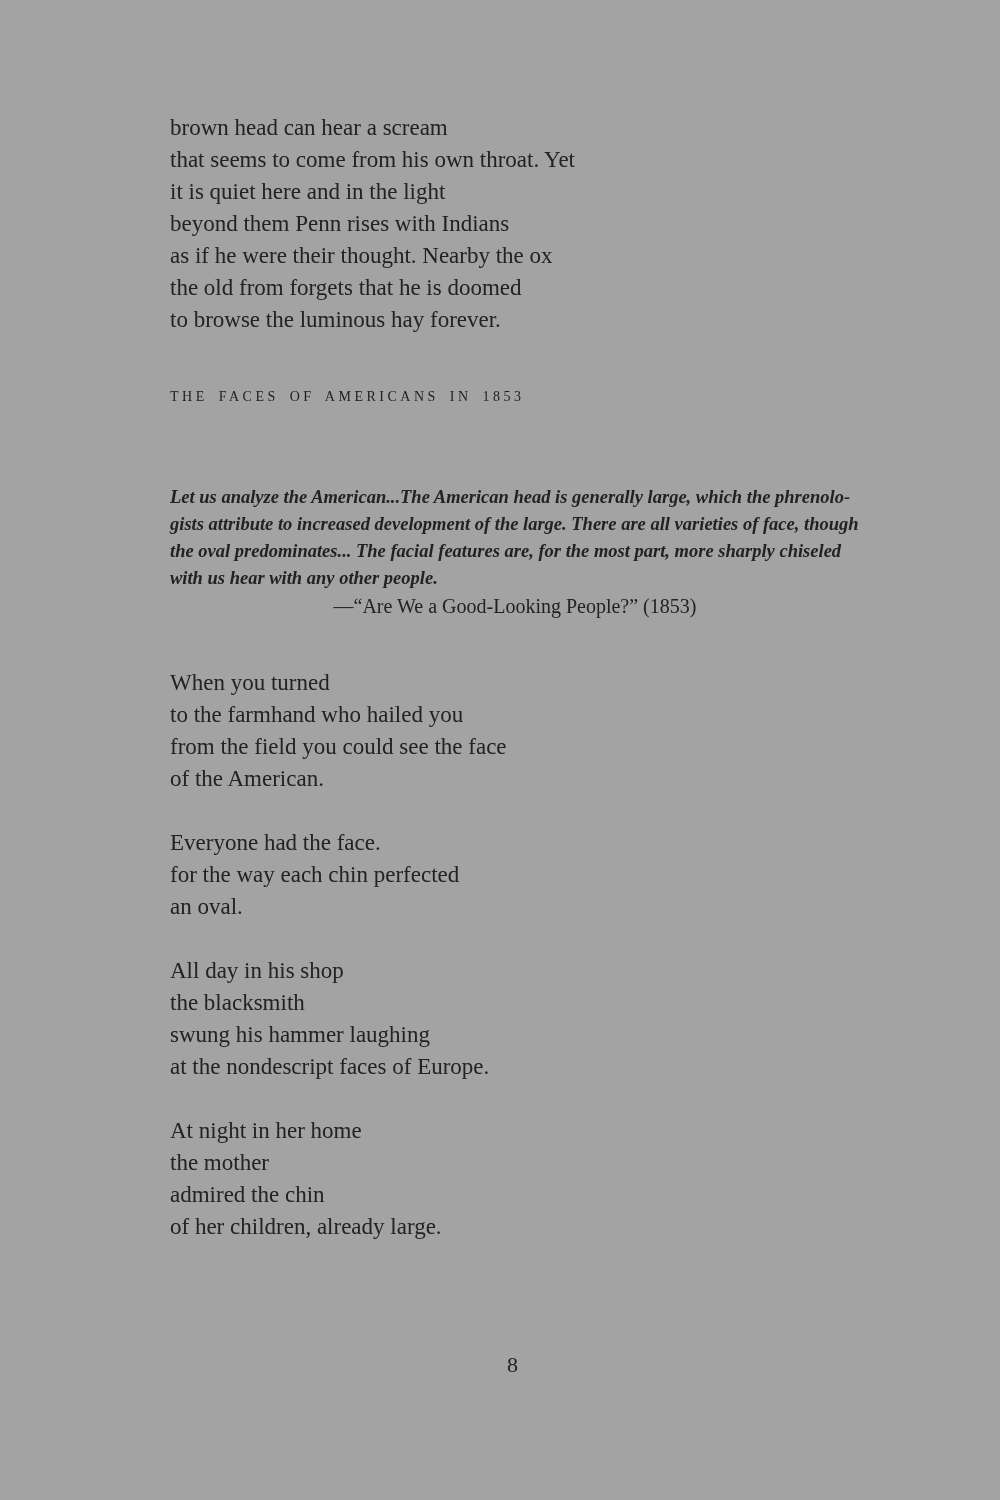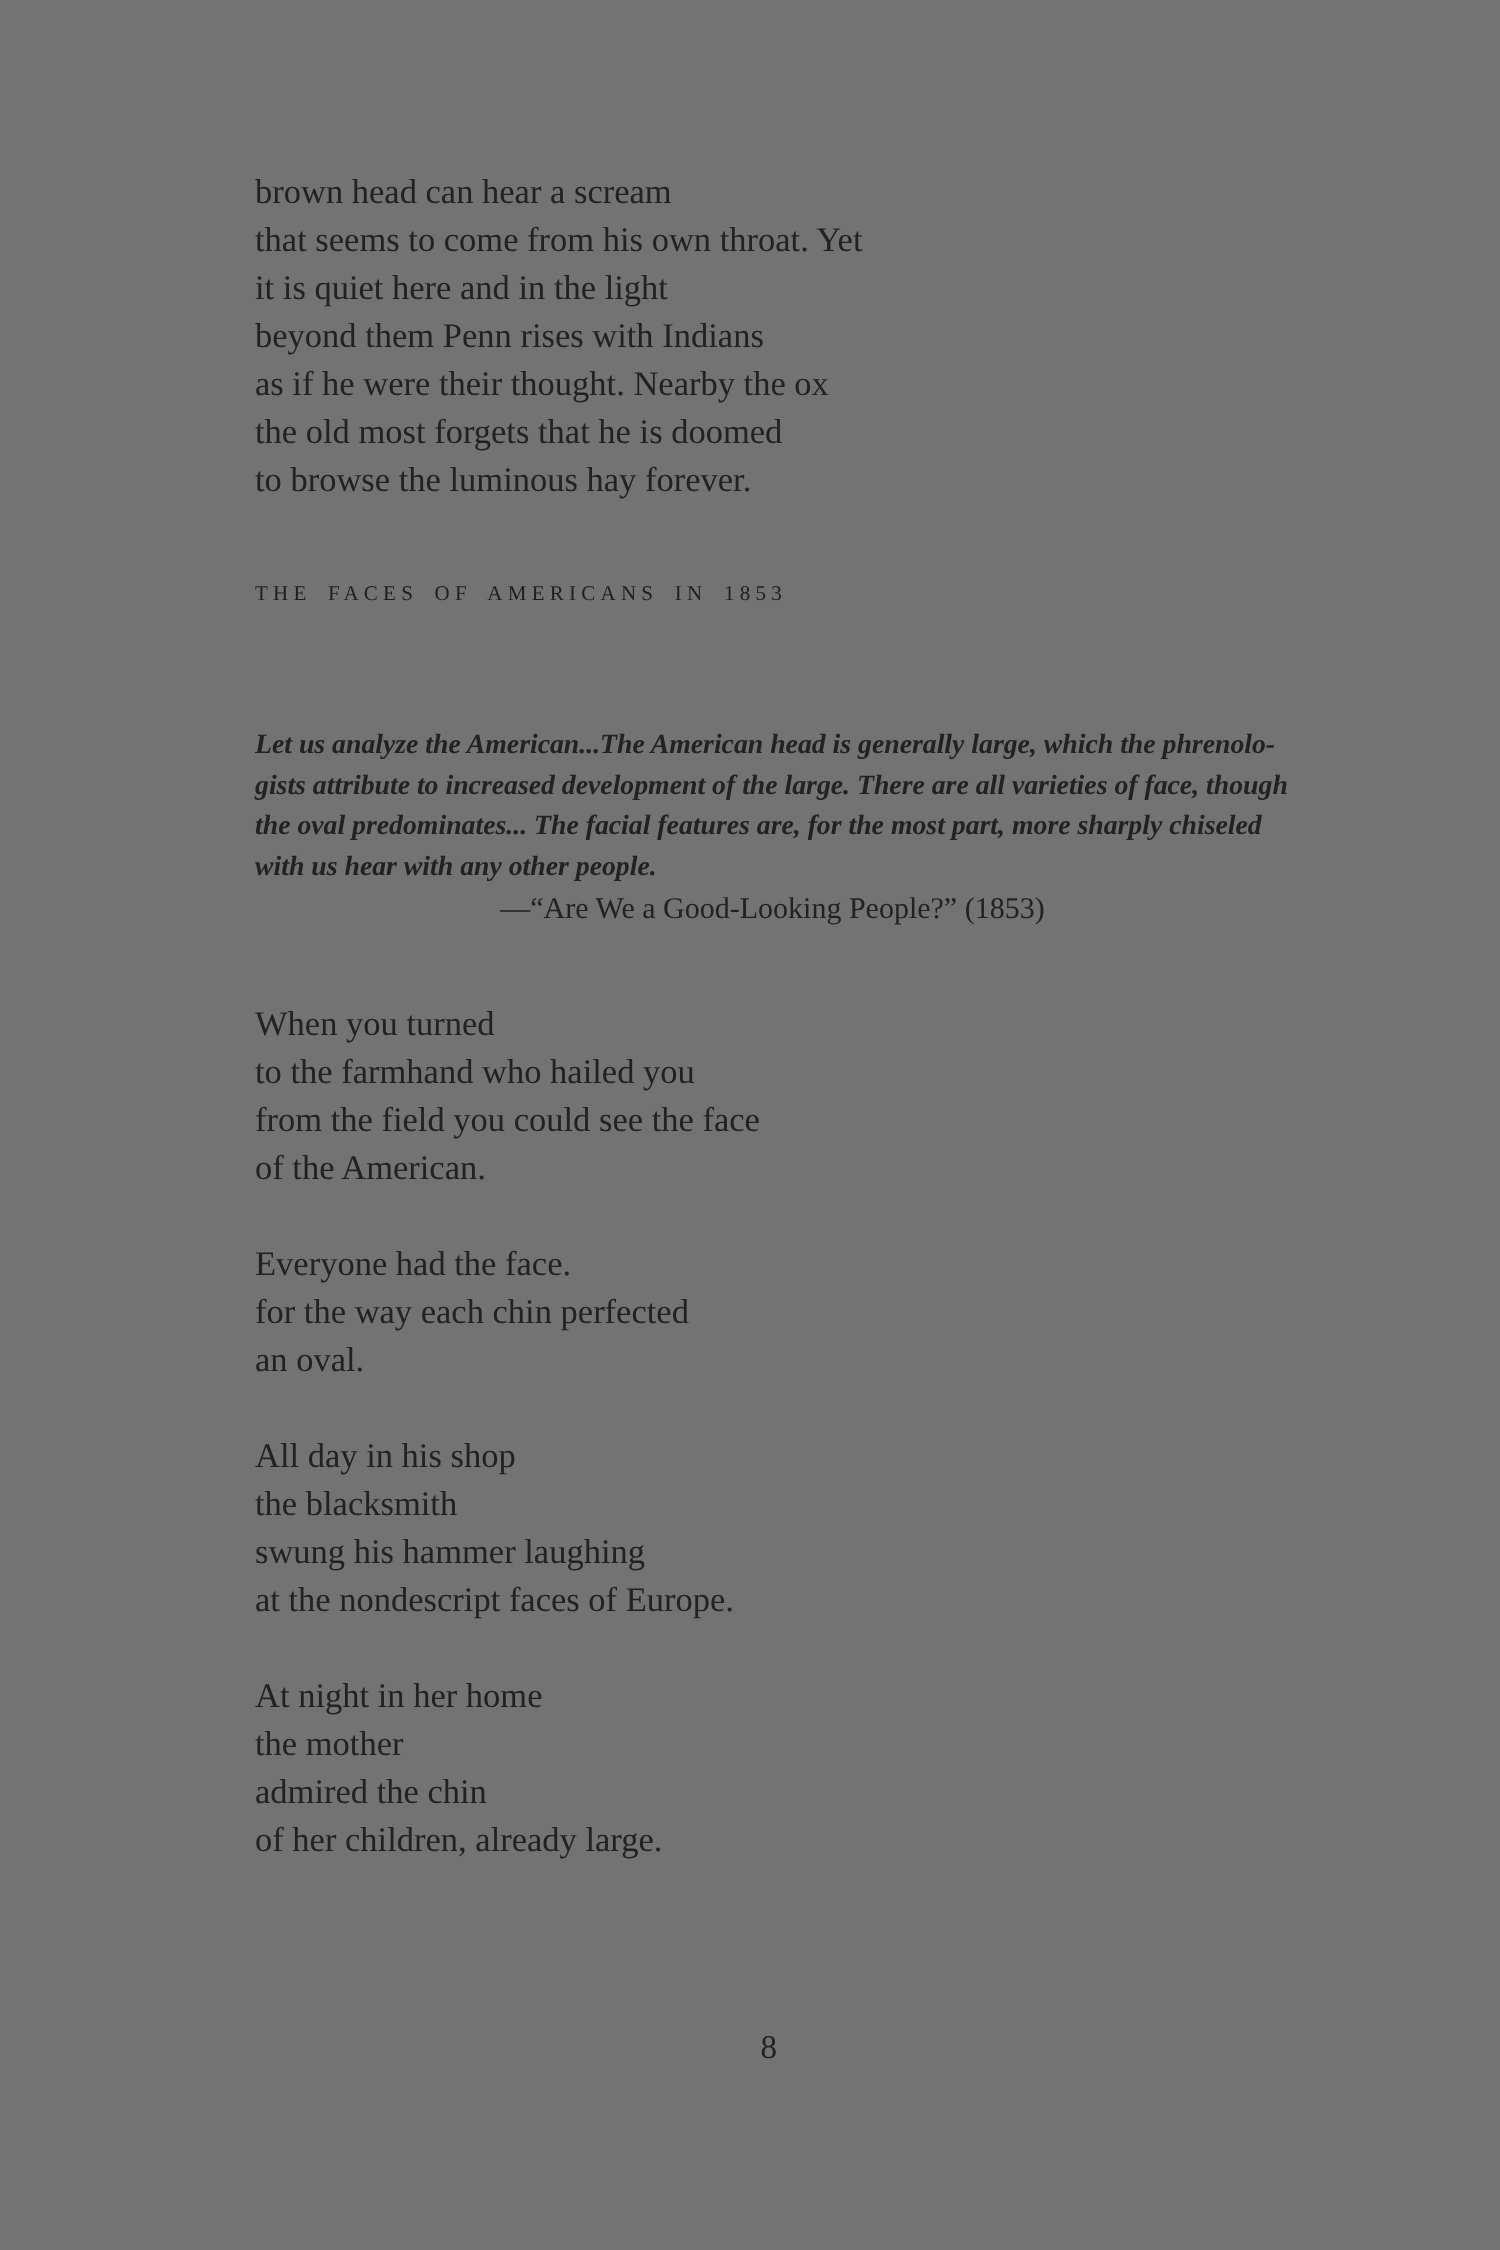--- a/index.html
+++ b/index.html
@@ -4,21 +4,21 @@
 <style>
   html, body {
     margin: 0;
     padding: 0;
     background: #ffffff;
   }
   .page {
     position: relative;
     width: 1000px;
     height: 1500px;
-    background: #737373;
+    background: #a3a3a3;
     color: #222222;
     font-family: "Liberation Serif", "DejaVu Serif", serif;
     box-sizing: border-box;
     padding: 112px 145px 4px 170px;
     overflow: hidden;
   }
   .poem-line {
     font-size: 23px;
     line-height: 32px;
     white-space: nowrap;
@@ -73,21 +73,21 @@
 <body>
 
 <div class="page">
 
   <div class="continued-poem">
     <div class="poem-line">brown head can hear a scream</div>
     <div class="poem-line">that seems to come from his own throat. Yet</div>
     <div class="poem-line">it is quiet here and in the light</div>
     <div class="poem-line">beyond them Penn rises with Indians</div>
     <div class="poem-line">as if he were their thought. Nearby the ox</div>
-    <div class="poem-line">the old most forgets that he is doomed</div>
+    <div class="poem-line">the old from forgets that he is doomed</div>
     <div class="poem-line">to browse the luminous hay forever.</div>
   </div>
 
   <div class="poem-title">THE FACES OF AMERICANS IN 1853</div>
 
   <div class="epigraph">
     <div class="epigraph-line">Let us analyze the American...The American head is generally large, which the phrenolo-</div>
     <div class="epigraph-line">gists attribute to increased development of the large. There are all varieties of face, though</div>
     <div class="epigraph-line">the oval predominates... The facial features are, for the most part, more sharply chiseled</div>
     <div class="epigraph-line">with us hear with any other people.</div>

